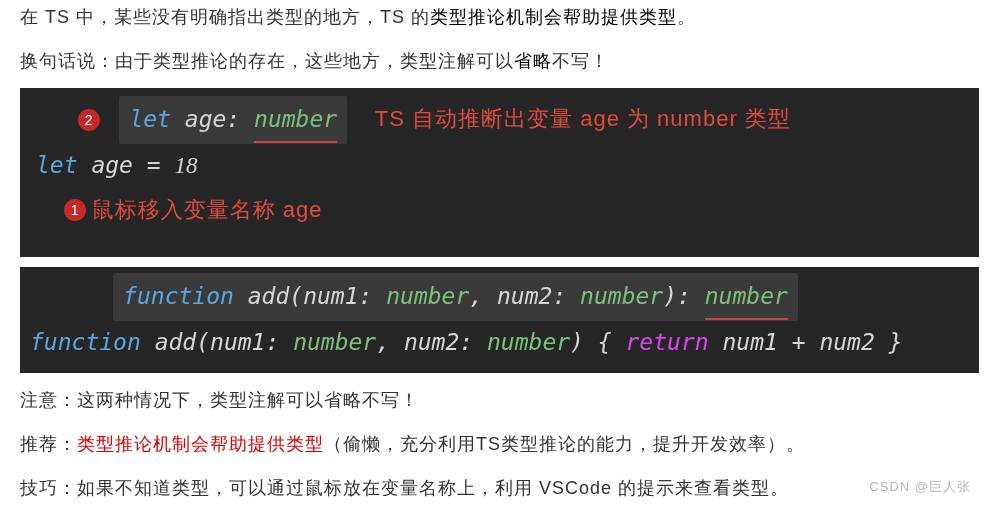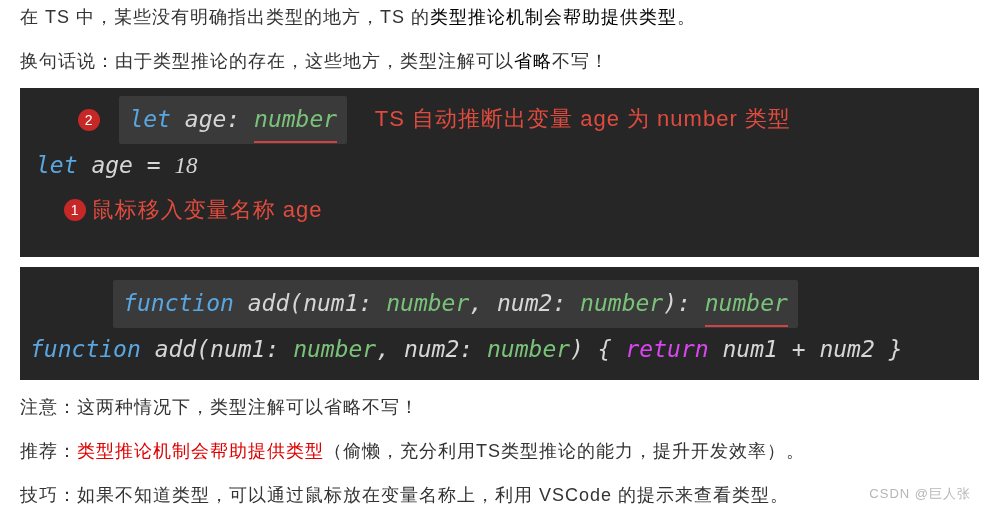--- a/index.html
+++ b/index.html
@@ -54,21 +54,21 @@
     .op { color: #d6d6d6; }
     .type { color: #7ac27a; }
     .num { color: #d6d6d6; font-family: Liberation Serif, serif; }
     .ret-kw { color: #d946ef; }
     .comment-red { color: #e04b3f; font-style: normal; font-family: "Microsoft YaHei", sans-serif; font-size: 22px; letter-spacing: 1px; }
     .codeblock2 {
       background: #262626;
       color: #ddd;
       font-family: "Consolas", "Monaco", monospace;
       font-size: 23px;
-      padding: 13px 10px 8px 10px;
+      padding: 6px 10px 8px 10px;
       margin: 6px 0 10px 0;
       font-style: italic;
     }
     .codeblock2 .line { white-space: pre; }
     .underline-wrap { position: relative; display: inline-block; }
     .underline-wrap::after {
       content: "";
       position: absolute;
       left: 0;
       right: 0;

